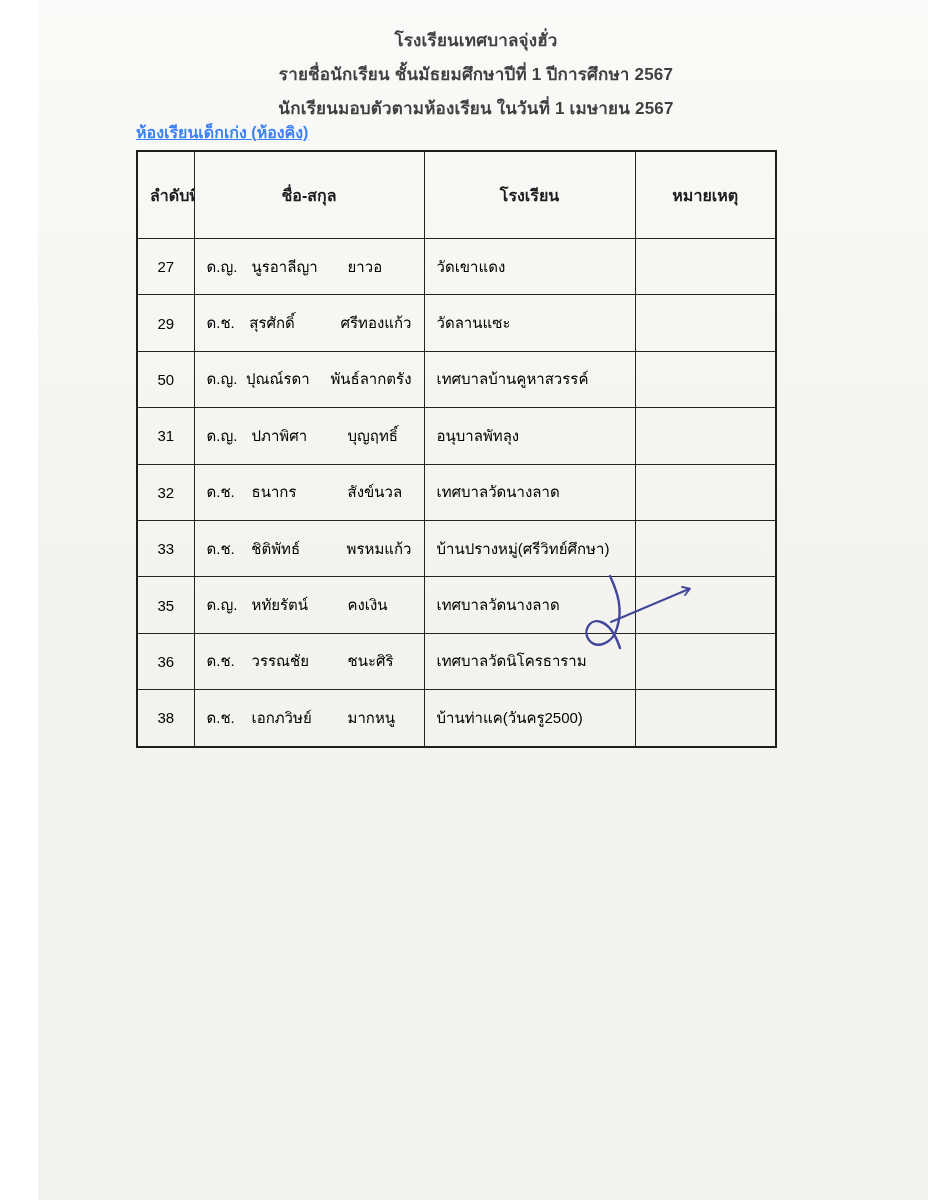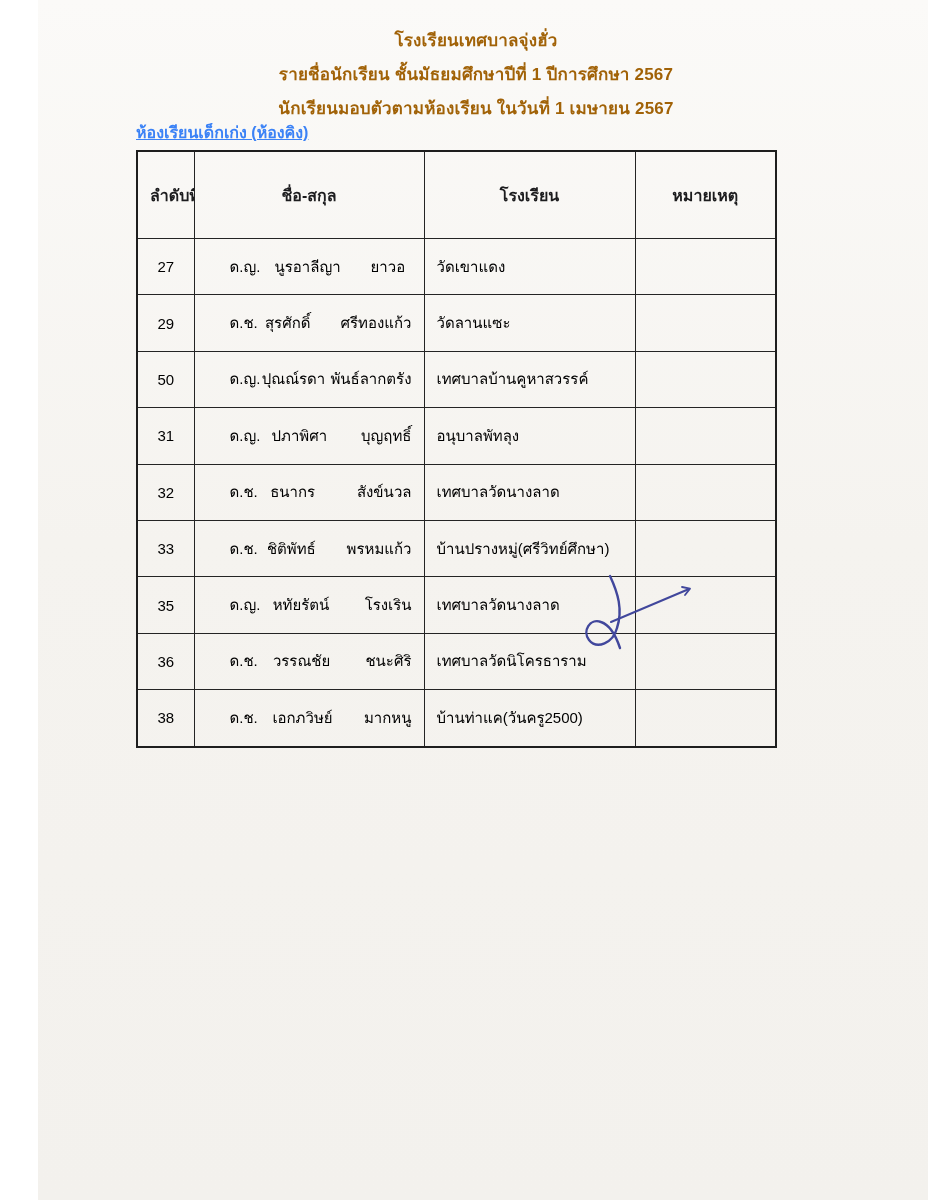--- a/index.html
+++ b/index.html
@@ -33,21 +33,21 @@
   }
   .title-line {
     position: absolute;
     left: 0;
     right: 0;
     padding-left: 24px;
     text-align: center;
     font-size: 17px;
     font-weight: bold;
     letter-spacing: 0.2px;
-    color: #a16207;
+    color: #404040;
   }
   .t1 { top: 26px; }
   .t2 { top: 60px; }
   .t3 { top: 94px; }
   .section-label {
     position: absolute;
     left: 136px;
     top: 120px;
     font-size: 16px;
     font-weight: bold;
@@ -81,21 +81,21 @@
   table.student-table td {
     height: 31.4px;
     font-size: 15px;
     font-weight: normal;
     vertical-align: middle;
     color: #000000;
   }
   td.cell-no { text-align: center; }
   td.cell-name { padding-left: 9px; }
   .name-wrap { display: flex; align-items: center; }
-  .name-prefix { display: inline-block; width: 45px; margin-left: 23px; }
+  .name-prefix { display: inline-block; width: 45px; }
   .name-first  { display: inline-block; width: 96px; }
   .name-last   { display: inline-block; }
   td.cell-school { padding-left: 5px; }
   td.cell-note { }
   .signature-svg {
     position: absolute;
     left: 573px;
     top: 566px;
     pointer-events: none;
   }
@@ -199,21 +199,21 @@
         </td>
       <td class="cell-school">บ้านปรางหมู่(ศรีวิทย์ศึกษา)</td>
       <td class="cell-note"></td>
     </tr>
     <tr>
       <td class="cell-no">35</td>
       <td class="cell-name">
           <span class="name-wrap">
             <span class="name-prefix">ด.ญ.</span>
             <span class="name-first">หทัยรัตน์</span>
-            <span class="name-last">โรงเริน</span>
+            <span class="name-last">คงเงิน</span>
           </span>
         </td>
       <td class="cell-school">เทศบาลวัดนางลาด</td>
       <td class="cell-note"></td>
     </tr>
     <tr>
       <td class="cell-no">36</td>
       <td class="cell-name">
           <span class="name-wrap">
             <span class="name-prefix">ด.ช.</span>

